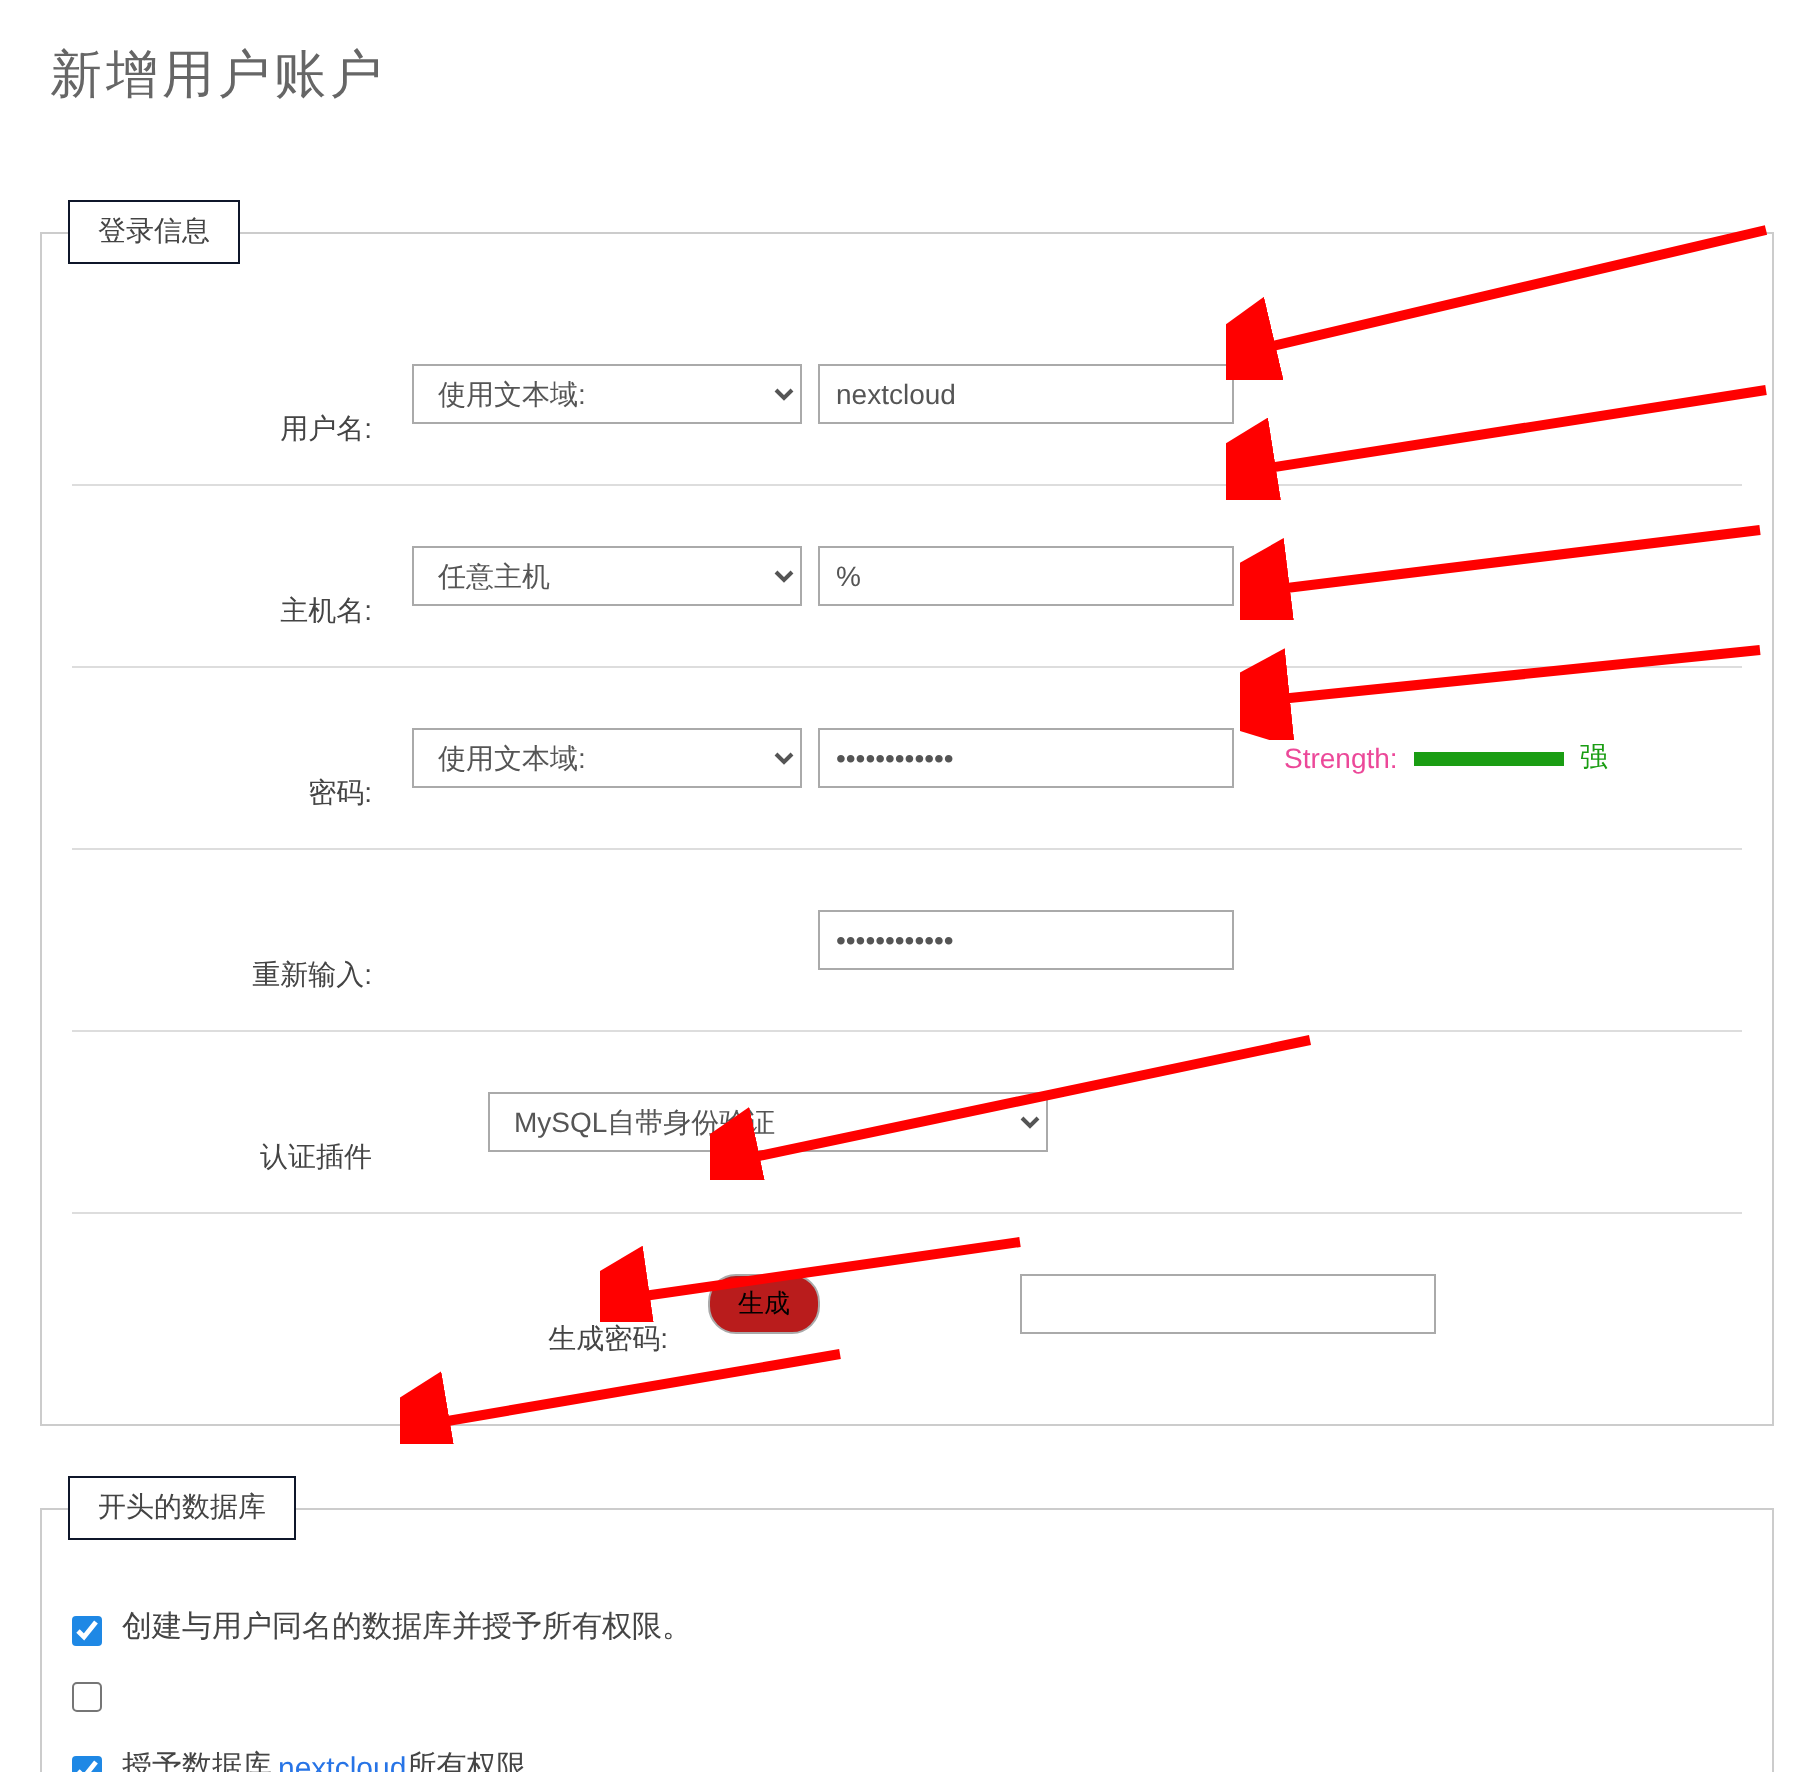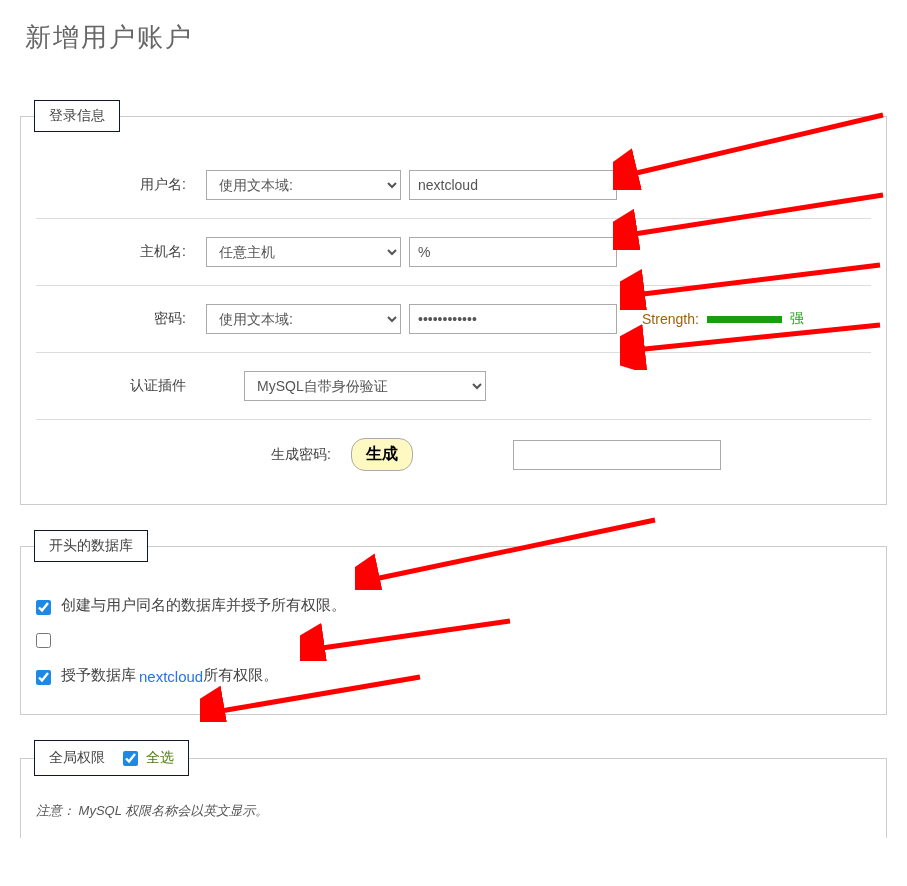--- a/index.html
+++ b/index.html
@@ -3,30 +3,30 @@
 <meta charset="utf-8">
 <style>
 * { box-sizing: border-box; margin: 0; padding: 0; }
 body { font-family: -apple-system, "Helvetica Neue", Arial, sans-serif; font-size: 14px; color: #444; background: #fff; width: 907px; }
 .page { padding: 20px 20px 0 20px; }
 h2.title { font-size: 26px; font-weight: 400; color: #666; margin: 0 0 45px 5px; letter-spacing: 2px; }
 fieldset { border: 1px solid #ccc; margin: 0 0 25px 0; padding: 20px 15px 15px 15px; position: relative; background: #fff; }
 legend { padding: 6px 14px; border: 1px solid #0f172a; background: #fff; font-size: 14px; color: #444; margin-left: -2px; }
 .form-row { display: flex; align-items: center; padding: 18px 5px; border-bottom: 1px solid #ddd; }
 .form-row:last-child { border-bottom: none; justify-content: center; }
-.lbl { width: 165px; text-align: right; padding-right: 20px; color: #444; font-size: 14px; }
+.lbl { width: 165px; text-align: right; padding-right: 20px; color: #444; font-size: 14px; margin-top: 36px; }
 select, input[type=text], input[type=password] { height: 30px; border: 1px solid #aaa; padding: 3px 8px; font-size: 14px; background: #fff; color: #555; }
 select { width: 195px; }
 input.val { width: 208px; margin-left: 8px; }
-.auth-select { width: 242px; margin-left: 203px; }
-.btn { display: inline-block; padding: 5px 14px; border: 1px solid #aaa; border-radius: 14px; background: #fef9c3; font-size: 16px; cursor: pointer; font-weight: bold; }
+.auth-select { width: 280px; margin-left: 203px; }
+.btn { display: inline-block; padding: 5px 14px; border: 1px solid #aaa; border-radius: 14px; background: #b91c1c; font-size: 13px; cursor: pointer; }
 .gen-row .btn { margin-left: 0; }
 .gen-row input.val { margin-left: 12px; }
 .strength { display: inline-flex; align-items: center; margin-left: 25px; }
-.strength-label { color: #a16207; }
+.strength-label { color: #ec4899; }
 .strength-bar { width: 75px; height: 7px; background: #1a9d13; margin: 0 8px; }
 .strength-text { color: #1a9d13; }
 .db-options { padding: 5px 0; }
 .chk-line { display: flex; align-items: flex-end; padding: 9px 0; font-size: 15px; }
 .chk-line input[type=checkbox] { width: 15px; height: 15px; margin-right: 10px; accent-color: #1e88e5; }
 .chk-line a { color: #2774e6; text-decoration: none; margin-left: 3px; }
 .global-legend { display: inline-flex; align-items: center; padding: 8px 14px; }
 .global-legend input[type=checkbox] { width: 15px; height: 15px; margin: 0 8px 0 18px; accent-color: #1e88e5; }
 .global-legend a { color: #4d7c0f; text-decoration: none; }
 .note { font-style: italic; color: #555; font-size: 13px; margin: 6px 0 18px 0; }
@@ -59,20 +59,25 @@
     <span class="lbl">密码:</span>
     <select><option>使用文本域:</option></select>
     <input class="val" type="password" value="••••••••••••" style="">
     <span class="strength">
       <span class="strength-label">Strength:</span>
       <span class="strength-bar"></span>
       <span class="strength-text">强</span>
     </span>
   </div>
 
+  <div class="form-row">
+    <span class="lbl">重新输入:</span>
+    <span style="width:203px"></span>
+    <input class="val" style="margin-left: 0px;" type="password" value="••••••••••••">
+  </div>
 
   <div class="form-row">
     <span class="lbl">认证插件</span>
     <span style="width:38px"></span>
     <select class="auth-select" style="margin-left:0"><option>MySQL自带身份验证</option></select>
   </div>
 
   <div class="form-row gen-row" style="border-bottom:none">
     <span class="lbl">生成密码:</span>
     <button class="btn">生成</button>

